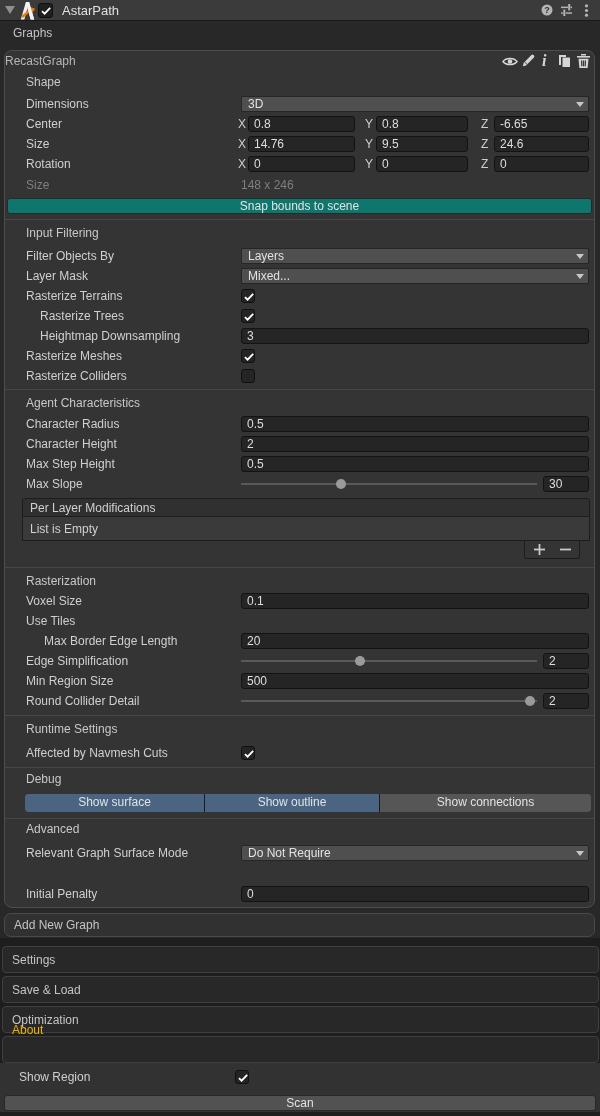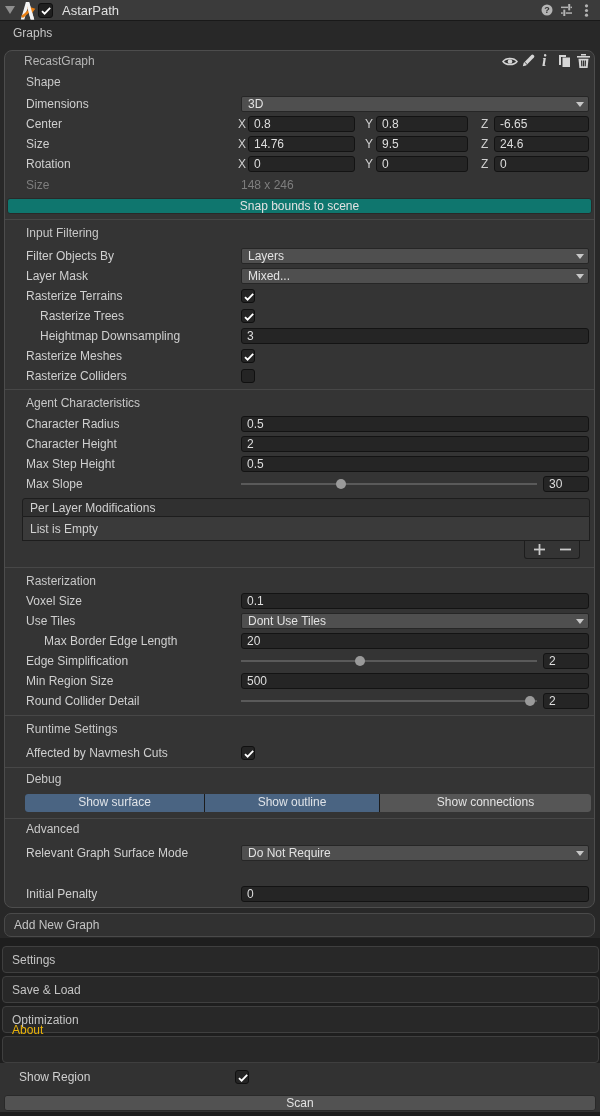--- a/index.html
+++ b/index.html
@@ -48,21 +48,21 @@
     </svg>
 <svg style="position:absolute;left:584px;top:4px" width="5" height="13" viewBox="0 0 5 13">
       <g fill="#b4b4b4">
         <circle cx="2.5" cy="1.8" r="1.6"></circle>
         <circle cx="2.5" cy="6.5" r="1.6"></circle>
         <circle cx="2.5" cy="11.2" r="1.6"></circle>
       </g>
     </svg>
 <div class="t b" style="left:13px;top:25px;color:#c4c4c4">Graphs</div>
 <div style="position:absolute;left:4px;top:50px;width:591px;height:858px;background:#343434;border:1px solid #4d4d4d;border-radius:8px"></div>
-<div class="t b" style="left:24px;top:53px;color:#b5b5b5">RecastGraph</div>
+<div class="t b" style="left:5px;top:53px;color:#b5b5b5">RecastGraph</div>
 <svg style="position:absolute;left:502px;top:56px" width="16" height="11" viewBox="0 0 16 11">
       <path d="M1 5.5 C4 1.4 12 1.4 15 5.5 C12 9.6 4 9.6 1 5.5 Z" fill="none" stroke="#d5d5d5" stroke-width="1.5"></path>
       <circle cx="8" cy="5.5" r="2.3" fill="#d5d5d5"></circle>
     </svg>
 <svg style="position:absolute;left:522px;top:54px" width="13" height="13" viewBox="0 0 13 13">
       <path d="M0.8 12.2 L1.6 8.9 L9.4 1.1 a1.5 1.5 0 0 1 2.1 0 l0.4 0.4 a1.5 1.5 0 0 1 0 2.1 L4.1 11.4 Z" fill="#d5d5d5"></path>
       <line x1="2.6" y1="8" x2="5" y2="10.4" stroke="#343434" stroke-width="0.9"></line>
     </svg>
 <text style="position:absolute;left:542px;top:52px;font-family:'Liberation Serif',serif;font-style:italic;font-weight:bold;font-size:16px;color:#d5d5d5">i</text>
 <svg style="position:absolute;left:558px;top:54px" width="13" height="14" viewBox="0 0 13 14">
@@ -156,21 +156,20 @@
       <rect x="4.6" y="0" width="1.8" height="11" fill="#c9c9c9"></rect>
     </svg>
 <svg style="position:absolute;left:560px;top:544px" width="11" height="11" viewBox="0 0 11 11">
       <rect x="0" y="4.6" width="11" height="1.8" fill="#c9c9c9"></rect>
     </svg>
 <div class="sep" style="top:567px"></div>
 <div class="t b" style="left:26px;top:573px">Rasterization</div>
 <div class="t lbl" style="left:26px;top:593px">Voxel Size</div>
 <div class="inp" style="left:241px;top:593px;width:348px">0.1</div>
 <div class="t lbl" style="left:26px;top:613px">Use Tiles</div>
-<div class="drop" style="left:241px;top:613px;width:348px">Dont Use Tiles</div>
 <div class="t lbl" style="left:44px;top:633px">Max Border Edge Length</div>
 <div class="inp" style="left:241px;top:633px;width:348px">20</div>
 <div class="t lbl" style="left:26px;top:653px">Edge Simplification</div>
 <div class="track" style="left:241px;top:660px;width:296px"></div>
 <div class="knob" style="left:355px;top:656px"></div>
 <div class="inp" style="left:543px;top:653px;width:46px">2</div>
 <div class="t lbl" style="left:26px;top:673px">Min Region Size</div>
 <div class="inp" style="left:241px;top:673px;width:348px">500</div>
 <div class="t lbl" style="left:26px;top:693px">Round Collider Detail</div>
 <div class="track" style="left:241px;top:700px;width:296px"></div>

